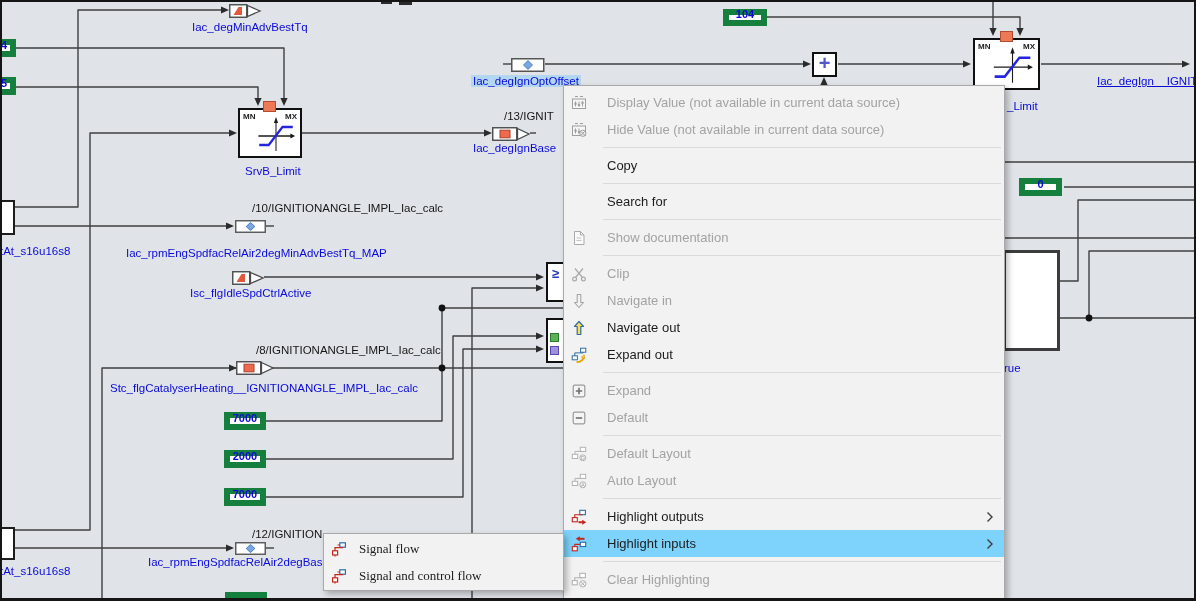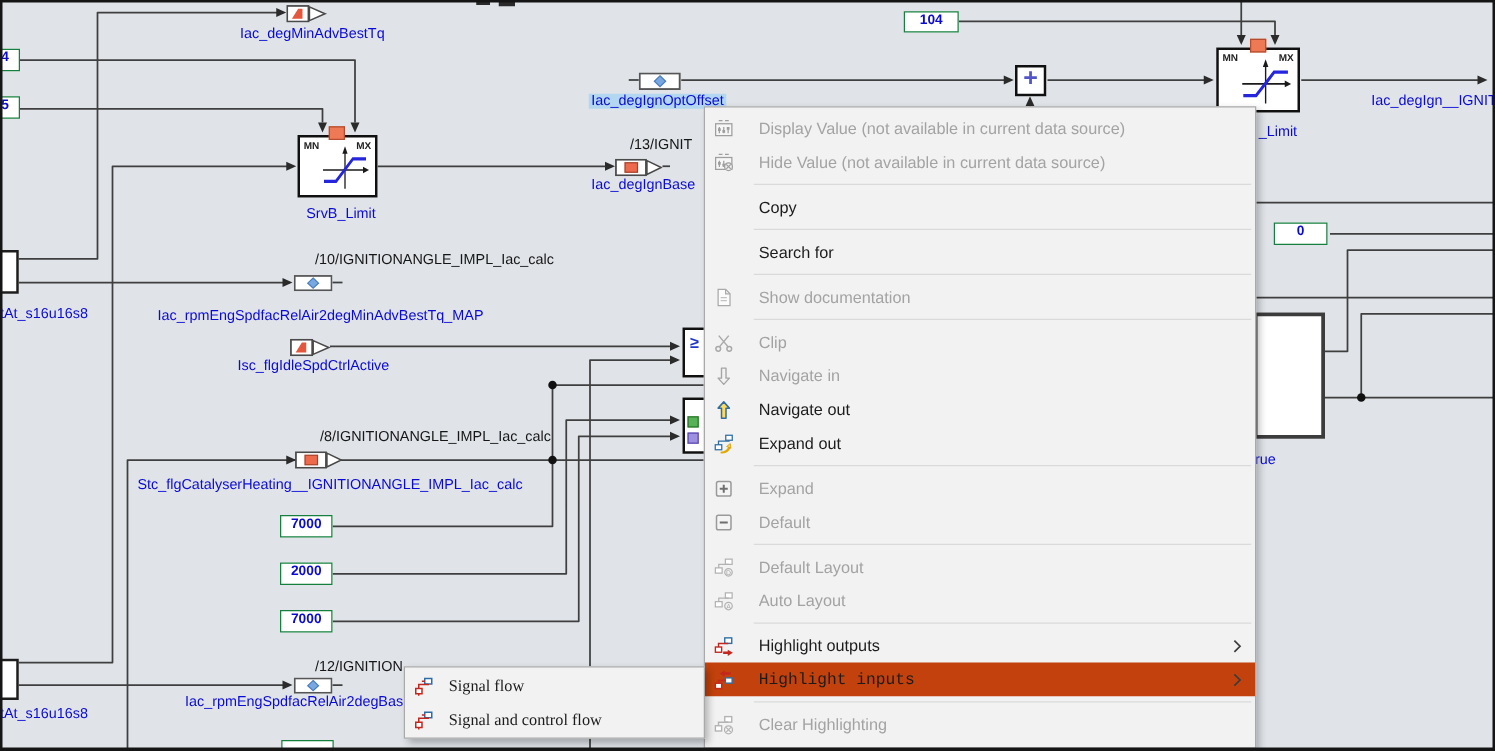--- a/index.html
+++ b/index.html
@@ -1,22 +1,22 @@
 <!DOCTYPE html>
 <html><head>
 <meta charset="utf-8">
 <style>
   html,body{margin:0;padding:0;background:#fff;}
   .screen{position:relative;width:1196px;height:601px;background:#e0e4e9;overflow:hidden;
           font-family:"Liberation Sans",sans-serif;}
   .frame{position:absolute;inset:0;border:2px solid #151515;border-bottom-width:3px;z-index:60;pointer-events:none;}
   #wires{position:absolute;left:0;top:0;z-index:1;}
   
-  .const-box{position:absolute;background:#fff;border:1px solid #15803d;box-sizing:border-box;z-index:2;
-             display:flex;align-items:flex-start;justify-content:center;
+  .const-box{position:absolute;background:#fff;border:6px solid #15803d;box-sizing:border-box;z-index:2;
+             display:flex;align-items:flex-end;justify-content:center;
              font-size:11px;font-weight:bold;color:#0a0ad6;}
   .dlabel{position:absolute;white-space:nowrap;font-size:11.5px;z-index:3;}
   .dlabel.blue{color:#0a0ad8;}
   .dlabel.black{color:#161616;}
   .dlabel.selected{background:#b3d7f0;padding:0 2px;margin:0 -2px;}
   .blockbase{position:absolute;background:#fff;box-sizing:border-box;z-index:2;}
   .blockA,.blockB{border:2.2px solid #1d1d1d;}
   .bigblock{border:3px solid #3c3c3c;}
   .mmblock{border:2.4px solid #101010;padding-left:12px;}
   .mm{position:absolute;top:2px;font-size:8px;font-weight:bold;color:#222;z-index:2;}
@@ -34,21 +34,21 @@
   #context-menu{position:absolute;z-index:30;background:#f2f2f2;border:1px solid #a9a9a9;
                 box-shadow:3px 3px 6px rgba(0,0,0,.28);padding:3px 0;height:514px;box-sizing:border-box;}
   #flyout-menu{position:absolute;z-index:35;background:#f2f2f2;border:1px solid #a9a9a9;
                box-shadow:3px 3px 6px rgba(0,0,0,.28);padding:1px 0;box-sizing:border-box;font-family:Liberation Serif, serif;}
   .menu-item{height:27px;display:flex;align-items:center;padding:0 10px 0 7px;
              font-size:13px;color:#1c1c1c;cursor:default;box-sizing:border-box;}
   .menu-item .mi-icon{width:18px;height:16px;margin-right:18px;flex:none;}
   #flyout-menu .menu-item .mi-icon{margin-right:10px;}
   .mi-icon svg{display:block;}
   .menu-item.disabled{color:#a3a3a3;}
-  .menu-item.highlighted{background:#c2410c;font-family:Liberation Mono, monospace;}
+  .menu-item.highlighted{background:#7dd3fc;}
   .menu-sep{height:1px;background:#dadada;margin:4px 3px 4px 39px;}
   .chev{margin-left:auto;line-height:0;}
 </style>
 </head>
 <body>
 
 <div class="screen">
 
   <svg id="wires" width="1196" height="601">
     <g stroke="#3f3f3f" stroke-width="1.4" fill="none" stroke-linejoin="round">
@@ -210,21 +210,21 @@
       <div class="dlabel black" style="left: 252px; top: 202px;">/10/IGNITIONANGLE_IMPL_Iac_calc</div>
       <div class="dlabel blue" style="left: 126px; top: 236px; margin-top: 11px;">Iac_rpmEngSpdfacRelAir2degMinAdvBestTq_MAP</div>
       <div class="dlabel blue" style="left: 0px; top: 245px;">tAt_s16u16s8</div>
       <div class="dlabel blue" style="left: 190px; top: 287px;">Isc_flgIdleSpdCtrlActive</div>
       <div class="dlabel black" style="left: 256px; top: 344px;">/8/IGNITIONANGLE_IMPL_Iac_calc</div>
       <div class="dlabel blue" style="left: 110px; top: 382px;">Stc_flgCatalyserHeating__IGNITIONANGLE_IMPL_Iac_calc</div>
       <div class="dlabel black" style="left: 252px; top: 528px;">/12/IGNITION</div>
       <div class="dlabel blue" style="left: 148px; top: 556px;">Iac_rpmEngSpdfacRelAir2degBase</div>
       <div class="dlabel blue" style="left: 0px; top: 565px;">tAt_s16u16s8</div>
       <div class="dlabel blue selected" style="left: 473px; top: 75px;">Iac_degIgnOptOffset</div>
-      <div class="dlabel blue" style="left: 1097px; top: 75px;">Iac_degIgn__IGNIT</div>
+      <div class="dlabel blue" style="left: 1097px; top: 75px; text-decoration: underline;">Iac_degIgn__IGNIT</div>
       <div class="dlabel blue" style="left: 1007px; top: 100px;">_Limit</div>
       <div class="dlabel blue" style="left: 1004px; top: 362px;">rue</div>
       <div class="const-box" style="left: -8px; top: 39px; width: 24px; height: 18px;">
         <span>4</span>
       </div>
       <div class="const-box" style="left: -8px; top: 77px; width: 24px; height: 18px;">
         <span>5</span>
       </div>
       <div class="const-box" style="left: 723px; top: 9px; width: 44px; height: 17px;">
         <span>104</span>

